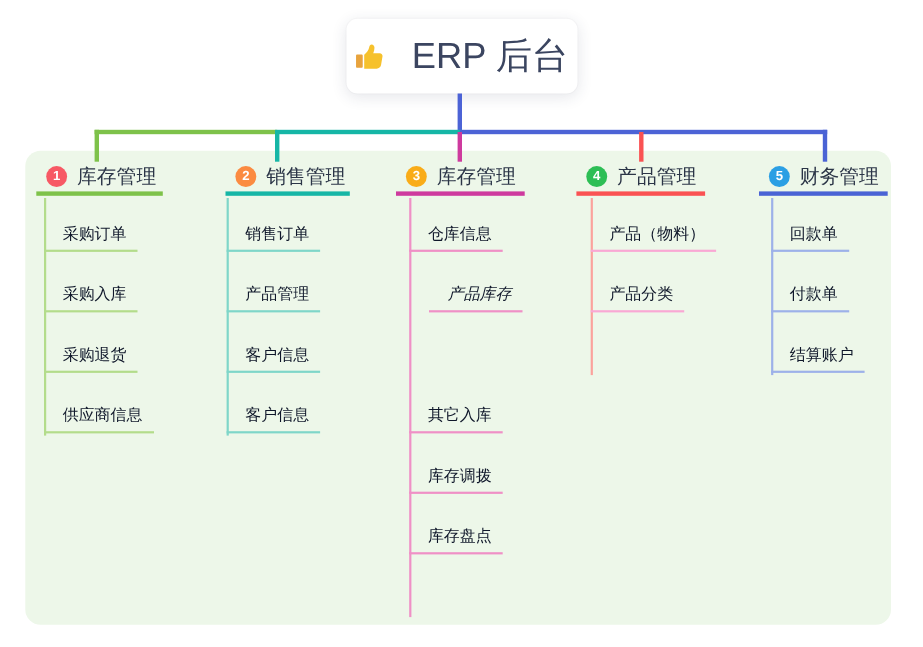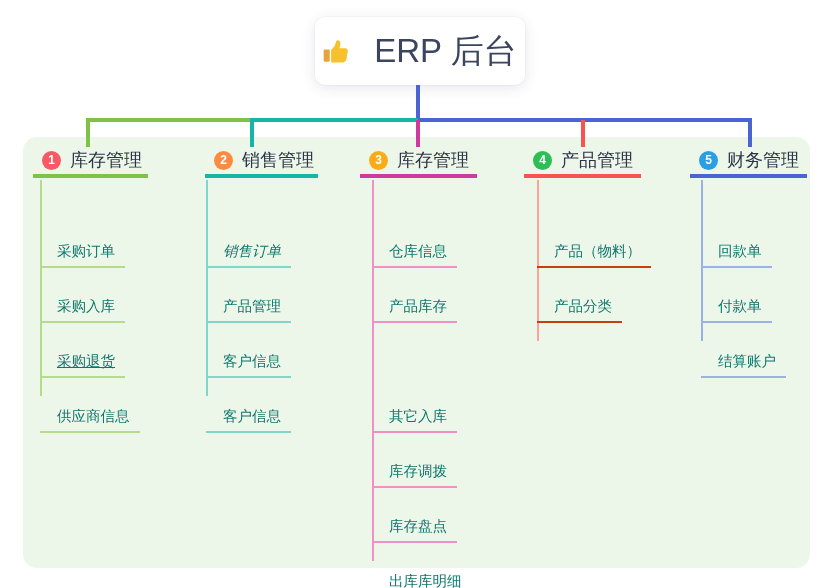--- a/index.html
+++ b/index.html
@@ -25,33 +25,33 @@
   
   .branch-header{position:absolute;top:146px;height:32px;
                  display:flex;align-items:center;gap:9px;padding-left:9px;
                  font-size:18px;font-weight:500;color:#2b3547;white-space:nowrap;}
   .badge{width:19px;height:19px;border-radius:50%;flex:0 0 19px;
          display:flex;align-items:center;justify-content:center;
          color:#ffffff;font-size:12px;font-weight:700;line-height:1;}
 
   
   .child{position:absolute;height:26px;display:flex;align-items:flex-end;
-         padding:0 10px 5px 17px;font-size:14.5px;color:#0f766e;white-space:nowrap;margin-top:39px;}
+         padding:0 10px 5px 17px;font-size:14.5px;color:#0f172a;white-space:nowrap;}
 
   
   .u1{border-bottom:4px solid #7ec24a;}
   .u2{border-bottom:4px solid #16b6a6;}
   .u3{border-bottom:4px solid #ce3a9e;}
   .u4{border-bottom:4px solid #fa5253;}
   .u5{border-bottom:4px solid #4a63d5;}
   
   .cl1{border-bottom:2px solid #b3dc8b;}
   .cl2{border-bottom:2px solid #7fd6c9;}
   .cl3{border-bottom:2px solid #ef90c6;text-align:center;}
-  .cl4{border-bottom:2px solid #c2410c;}
+  .cl4{border-bottom:2px solid #f9a8d4;}
   .cl5{border-bottom:2px solid #9db1e9;text-align:center;}
 </style>
 </head>
 <body>
 
 <div class="stage">
 
   <div class="panel"></div>
 
   <div class="root-card">
@@ -77,42 +77,41 @@
   <div class="line" style="left:372px;top:180px;width:2px;height:381px;background:#ef90c6;"></div>
   <div class="line" style="left:537px;top:180px;width:2px;height:161px;background:#fba29d;"></div>
   <div class="line" style="left:701px;top:180px;width:2px;height:161px;background:#9db1e9;"></div>
 
   <div class="branch-header u1" style="left:33px;width:115px;">
     <span class="badge" style="background:#f75965;">1</span>
     <span>库存管理</span>
   </div>
   <div class="child cl1" style="left:40px;top:203px;">采购订单</div>
   <div class="child cl1" style="left:40px;top:258px;">采购入库</div>
-  <div class="child cl1" style="left:40px;top:313px;text-decoration:underline;">采购退货</div>
+  <div class="child cl1" style="left:40px;top:313px;">采购退货</div>
   <div class="child cl1" style="left:40px;top:368px;">供应商信息</div>
 
   <div class="branch-header u2" style="left:205px;width:113px;">
     <span class="badge" style="background:#fb8b41;">2</span>
     <span>销售管理</span>
   </div>
-  <div class="child cl2" style="left:206px;top:203px;font-style:italic;">销售订单</div>
+  <div class="child cl2" style="left:206px;top:203px;">销售订单</div>
   <div class="child cl2" style="left:206px;top:258px;">产品管理</div>
   <div class="child cl2" style="left:206px;top:313px;">客户信息</div>
   <div class="child cl2" style="left:206px;top:368px;">客户信息</div>
 
   <div class="branch-header u3" style="left:360px;width:117px;">
     <span class="badge" style="background:#f9ac18;">3</span>
     <span>库存管理</span>
   </div>
   <div class="child cl3" style="left:372px;top:203px;">仓库信息</div>
-  <div class="child cl3" style="left:372px;top:258px;">产品库存</div>
+  <div class="child cl3" style="left:390px;top:258px;font-style:italic;">产品库存</div>
   <div class="child cl3" style="left:372px;top:368px;">其它入库</div>
   <div class="child cl3" style="left:372px;top:423px;">库存调拨</div>
   <div class="child cl3" style="left:372px;top:478px;">库存盘点</div>
-  <div class="child cl3" style="left:372px;top:533px;">出库库明细</div>
 
   <div class="branch-header u4" style="left:524px;width:117px;">
     <span class="badge" style="background:#2dbe55;">4</span>
     <span>产品管理</span>
   </div>
   <div class="child cl4" style="left:537px;top:203px;">产品（物料）</div>
   <div class="child cl4" style="left:537px;top:258px;">产品分类</div>
 
   <div class="branch-header u5" style="left:690px;width:117px;">
     <span class="badge" style="background:#2b9fe4;">5</span>

